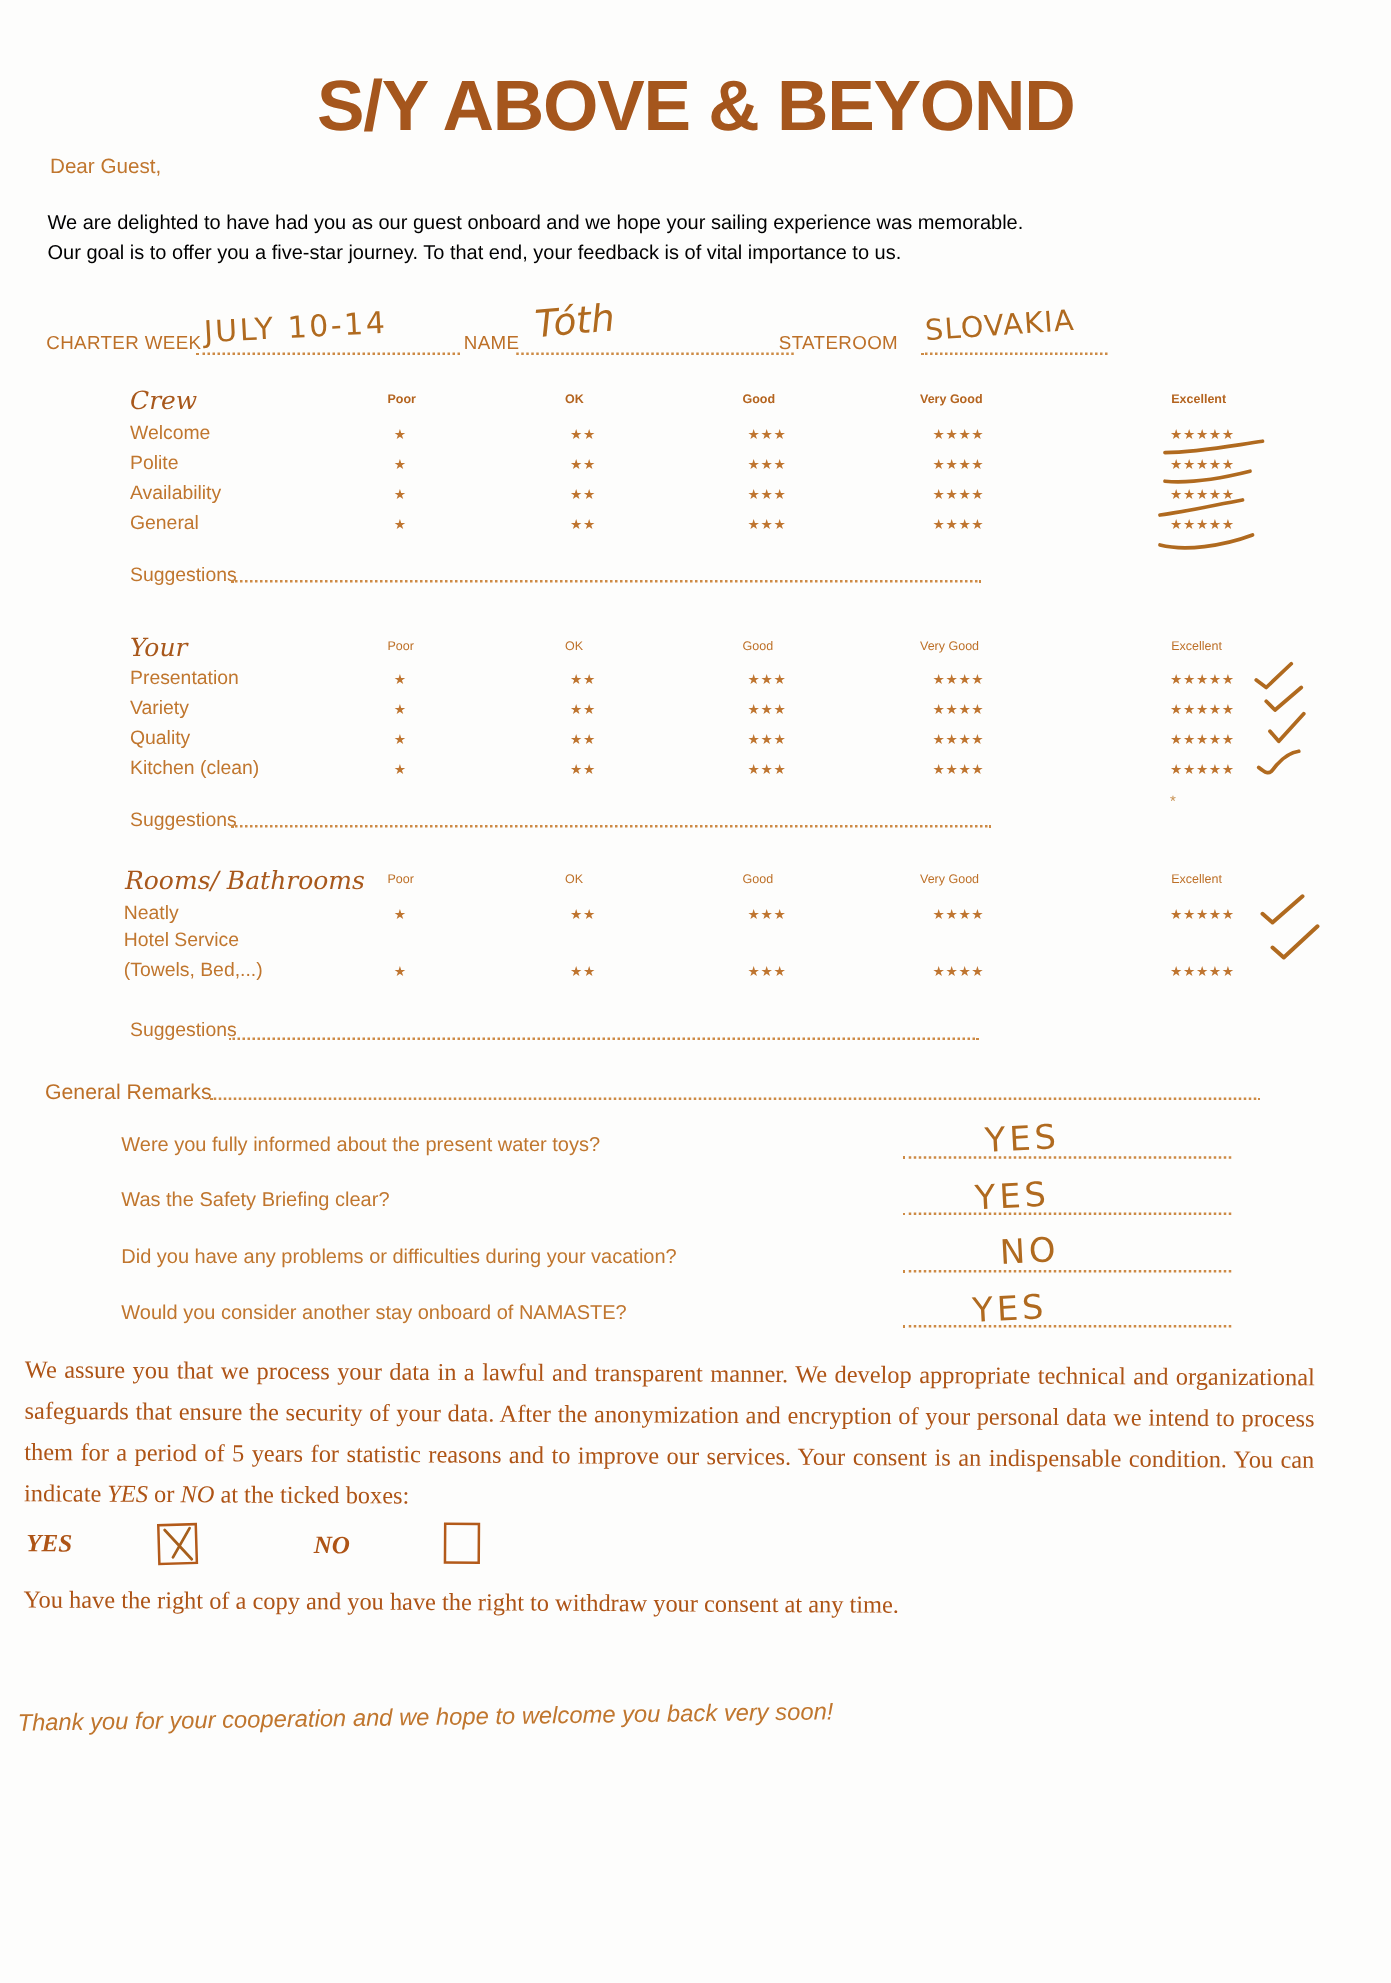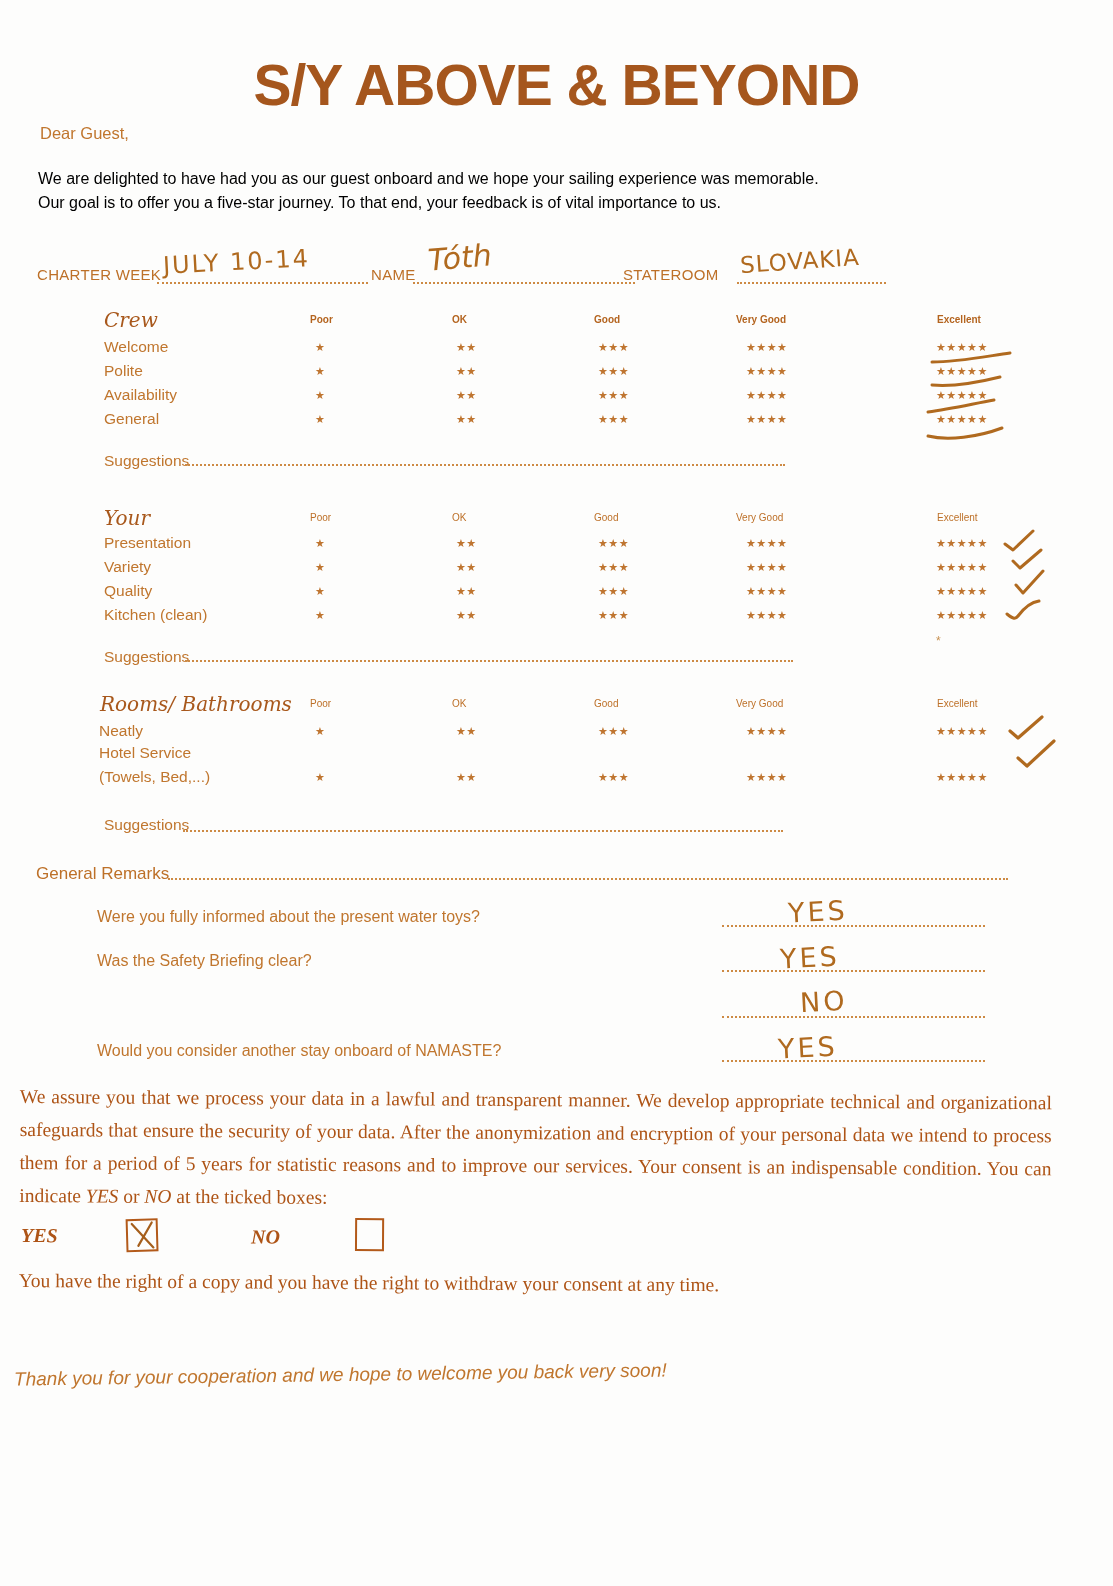--- a/index.html
+++ b/index.html
@@ -216,20 +216,21 @@
   <div class="abs dots" style="left:168px;top:874px;width:840px"></div>
 
   <div class="abs qtext" style="top:908px">Were you fully informed about the present water toys?</div>
   <div class="abs dots" style="left:722px;top:921px;width:263px"></div>
   <div class="abs hw answer" style="left:788px;top:896px">YES</div>
 
   <div class="abs qtext" style="top:952px">Was the Safety Briefing clear?</div>
   <div class="abs dots" style="left:722px;top:966px;width:263px"></div>
   <div class="abs hw answer" style="left:780px;top:942px">YES</div>
 
+  <div class="abs qtext" style="top:997px">Did you have any problems or difficulties during your vacation?</div>
   <div class="abs dots" style="left:722px;top:1012px;width:263px"></div>
   <div class="abs hw answer" style="left:800px;top:986px">NO</div>
 
   <div class="abs qtext" style="top:1042px">Would you consider another stay onboard of NAMASTE?</div>
   <div class="abs dots" style="left:722px;top:1056px;width:263px"></div>
   <div class="abs hw answer" style="left:778px;top:1032px">YES</div>
 
   <div class="abs privacy">
     <p><span>We assure you that we process your data in a lawful and transparent manner. We develop appropriate technical and organizational safeguards that ensure the security of your data. After the anonymization and encryption of your personal data we intend to process them for a period of 5 years for statistic reasons and to improve our services. Your consent is an indispensable condition. You can indicate </span><span class="pv-it">YES</span><span> or </span><span class="pv-it">NO</span><span> at the ticked boxes:</span></p>
     <div class="cbrow">

